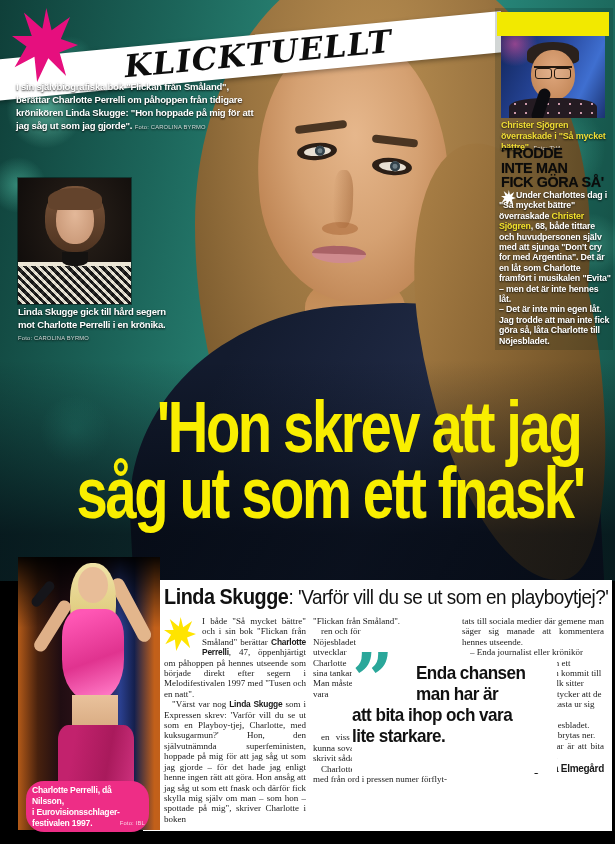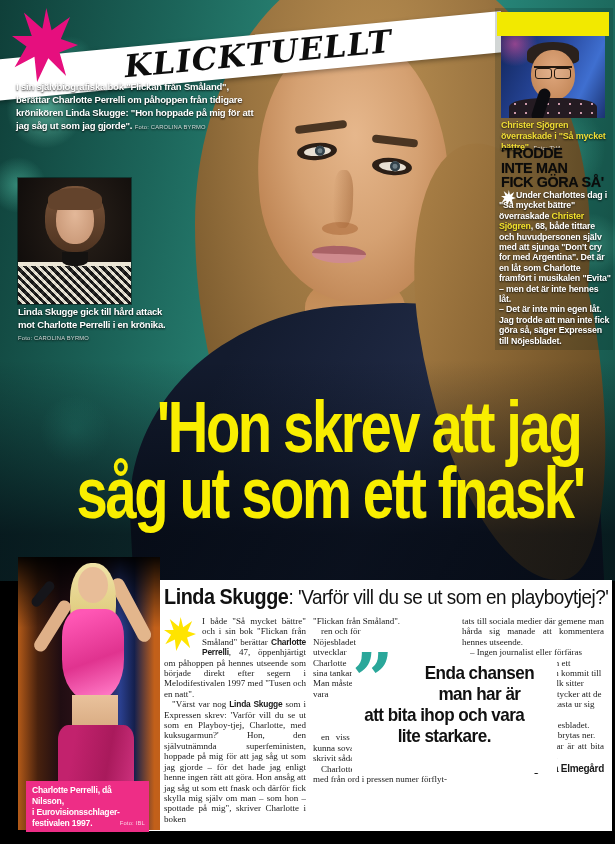--- a/index.html
+++ b/index.html
@@ -144,21 +144,21 @@
   .narrow2{width:50px;text-align:left;min-height:106px;}
   .narrow3{margin-left:56px;text-align:left;}
   .byline{font-family:"Liberation Sans",sans-serif;font-weight:700;font-size:10px;
     text-align:right;letter-spacing:-0.3px;margin-top:2px;}
 
   
   .pullquote{position:absolute;left:209px;top:78px;width:205px;height:115px;z-index:3;background:#fff;}
   .qmark{position:absolute;left:0px;top:-14px;font-family:"DejaVu Serif",serif;font-weight:bold;
     font-size:72px;color:#2aa79a;line-height:72px;}
   .qlines{position:absolute;left:0;top:4px;width:100%;color:#111;font-weight:700;
-    font-size:19px;line-height:21px;letter-spacing:-0.6px;text-align:center;}
+    font-size:19px;line-height:21px;letter-spacing:-0.6px;}
   .qlines div{transform:scaleX(.9);transform-origin:left;white-space:nowrap;}
   .qlines .ind{margin-left:64px;}
 
   
   .euro{position:absolute;left:18px;top:557px;width:142px;height:273px;overflow:hidden;
     background:
       linear-gradient(rgba(0,0,0,.95) 0%, rgba(0,0,0,.4) 14%, rgba(0,0,0,0) 26%),
       linear-gradient(90deg,#b35a18 0%,#47210e 14%,#200d12 30%,#33141c 55%,#2a3f8e 72%,#15204d 82%,#c2601a 96%);}
   .euro .ehair{position:absolute;left:52px;top:6px;width:46px;height:78px;border-radius:45%;
     background:linear-gradient(#f0e3a8,#d8c06a);}
@@ -175,21 +175,21 @@
     background:
       radial-gradient(circle 1.2px at 5px 6px, rgba(255,255,255,.8) 50%, transparent 55%) 0 0/10px 12px,
       linear-gradient(160deg,#ff57b5 10%,#e0338f 55%,#ff77c4 90%);}
   .euro .emid{position:absolute;left:54px;top:138px;width:46px;height:34px;
     background:linear-gradient(#e9c29c,#d8ab82);}
   .euro .epants{position:absolute;left:40px;top:168px;width:76px;height:105px;border-radius:14% 14% 0 0;
     background:
       radial-gradient(circle 1px at 4px 5px, rgba(255,180,220,.9) 50%, transparent 55%) 0 0/9px 10px,
       linear-gradient(100deg,#c2226d 20%,#a91a5c 60%,#d03380 95%);}
   .euro-cap{position:absolute;left:26px;top:781px;width:112px;background:#ee2d86;padding:4px 5px 3px 6px;
-    color:#fff;font-weight:700;font-size:8.6px;line-height:11px;letter-spacing:-0.2px;}
+    color:#fff;font-weight:700;font-size:8.6px;line-height:11px;letter-spacing:-0.2px;border-radius:18px;}
   .euro-cap .photocredit{position:absolute;right:4px;bottom:3px;}
 </style>
 </head>
 <body>
 
 <div id="page">
 
   <div class="hero">
     <div class="hair-main"></div>
     <div class="neck"></div>
@@ -224,21 +224,21 @@
 
   <div class="linda">
     <div class="hair"></div>
     <div class="lface"></div>
     <div class="lhairfront"></div>
     <div class="yoke"></div>
     <div class="sweater"></div>
     <div class="collar"></div>
   </div>
   <div class="linda-cap">
-    <span>Linda Skugge gick till hård attack mot Charlotte Perrelli i en krönika.</span><br>
+    <span>Linda Skugge gick till hård segern mot Charlotte Perrelli i en krönika.</span><br>
     <span class="photocredit">Foto: CAROLINA BYRMO</span>
   </div>
 
   <div class="sidebar">
     <div class="sb-dim"></div>
     <div class="sb-topbar"></div>
     <div class="sb-photo">
       <div class="chair"></div>
       <div class="cface"></div>
       <div class="glasses"></div>
@@ -250,21 +250,21 @@
       <span class="photocredit">Foto: TV4</span>
     </div>
     <div class="sb-head">
       <div>'TRODDE</div>
       <div>INTE MAN</div>
       <div>FICK GÖRA SÅ'</div>
     </div>
     <div class="sb-body">
       <div class="star sb-star"></div>
       <p class="lead"><span>Under Charlottes dag i "Så mycket bättre" överraskade </span><span class="hl">Christer Sjögren</span><span>, 68, både tittare och huvudpersonen själv med att sjunga "Don't cry for med Argentina". Det är en låt som Charlotte framfört i musikalen "Evita" – men det är inte hennes låt.</span></p>
-      <p class="p2">– Det är inte min egen låt. Jag trodde att man inte fick göra så, säger Expressen till Nöjesbladet.</p>
+      <p class="p2">– Det är inte min egen låt. Jag trodde att man inte fick göra så, låta Charlotte till Nöjesbladet.</p>
     </div>
   </div>
 
 
   <div class="headline">
     <div class="hl1">'Hon skrev att jag</div>
     <div class="hl2">såg ut som ett fnask'</div>
   </div>
 
   <div class="panel">
@@ -276,22 +276,22 @@
         <p><span class="star dropstar"></span><span>I både "Så mycket bättre" och i sin bok "Flickan från Småland" berättar </span><b>Charlotte Perrelli</b><span>, 47, öppenhjärtigt om påhoppen på hennes utseende som började direkt efter segern i Melodifestivalen 1997 med "Tusen och en natt".</span></p>
         <p><span>"Värst var nog </span><b>Linda Skugge</b><span> som i Expressen skrev: 'Varför vill du se ut som en Playboy-tjej, Charlotte, med kuksugarmun?' Hon, den självutnämnda superfeministen, hoppade på mig för att jag såg ut som jag gjorde – för det hade jag enligt henne ingen rätt att göra. Hon ansåg att jag såg ut som ett fnask och därför fick skylla mig själv om man – som hon – spottade på mig", skriver Charlotte i boken</span></p>
       </div>
       <div class="col">
         <p>"Flickan från Småland".</p>
         <p class="narrow2">ren och för Nöjesbladet utvecklar Charlotte sina tankar. – Man måste vara</p>
         <p>en viss typ av människa för att kunna sova gott om natten när man har skrivit sådana saker, resonerar hon.</p>
         <p>Charlotte berättar också att klimatet med från ord i pressen numer förflyt-</p>
       </div>
       <div class="col">
-        <p>tats till sociala medier där gemene man hårda sig manade att kommentera hennes utseende.</p>
-        <p>– Ingen journalist eller förfäras</p>
+        <p>tats till sociala medier där gemene man säger sig manade att kommentera hennes utseende.</p>
+        <p>– Enda journalist eller krönikör</p>
         <p class="narrow3">skulle skriva så i dag om ett utseende. I dag har makten kommit till privatpersoner i stället. Folk sitter hemma på kammaren och tycker att de får lov att vara bittra och kasta ur sig en massa</p>
         <p>grejer, säger hon till Nöjesbladet.</p>
         <p>Men hon vägrar låta sig brytas ner.</p>
         <p>– Enda chansen man har är att bita ihop och vara lite starkare.</p>
         <div class="byline">Agneta Elmegård</div>
       </div>
     </div>
     <div class="pullquote">
       <div class="qmark">”</div>
       <div class="qlines">

